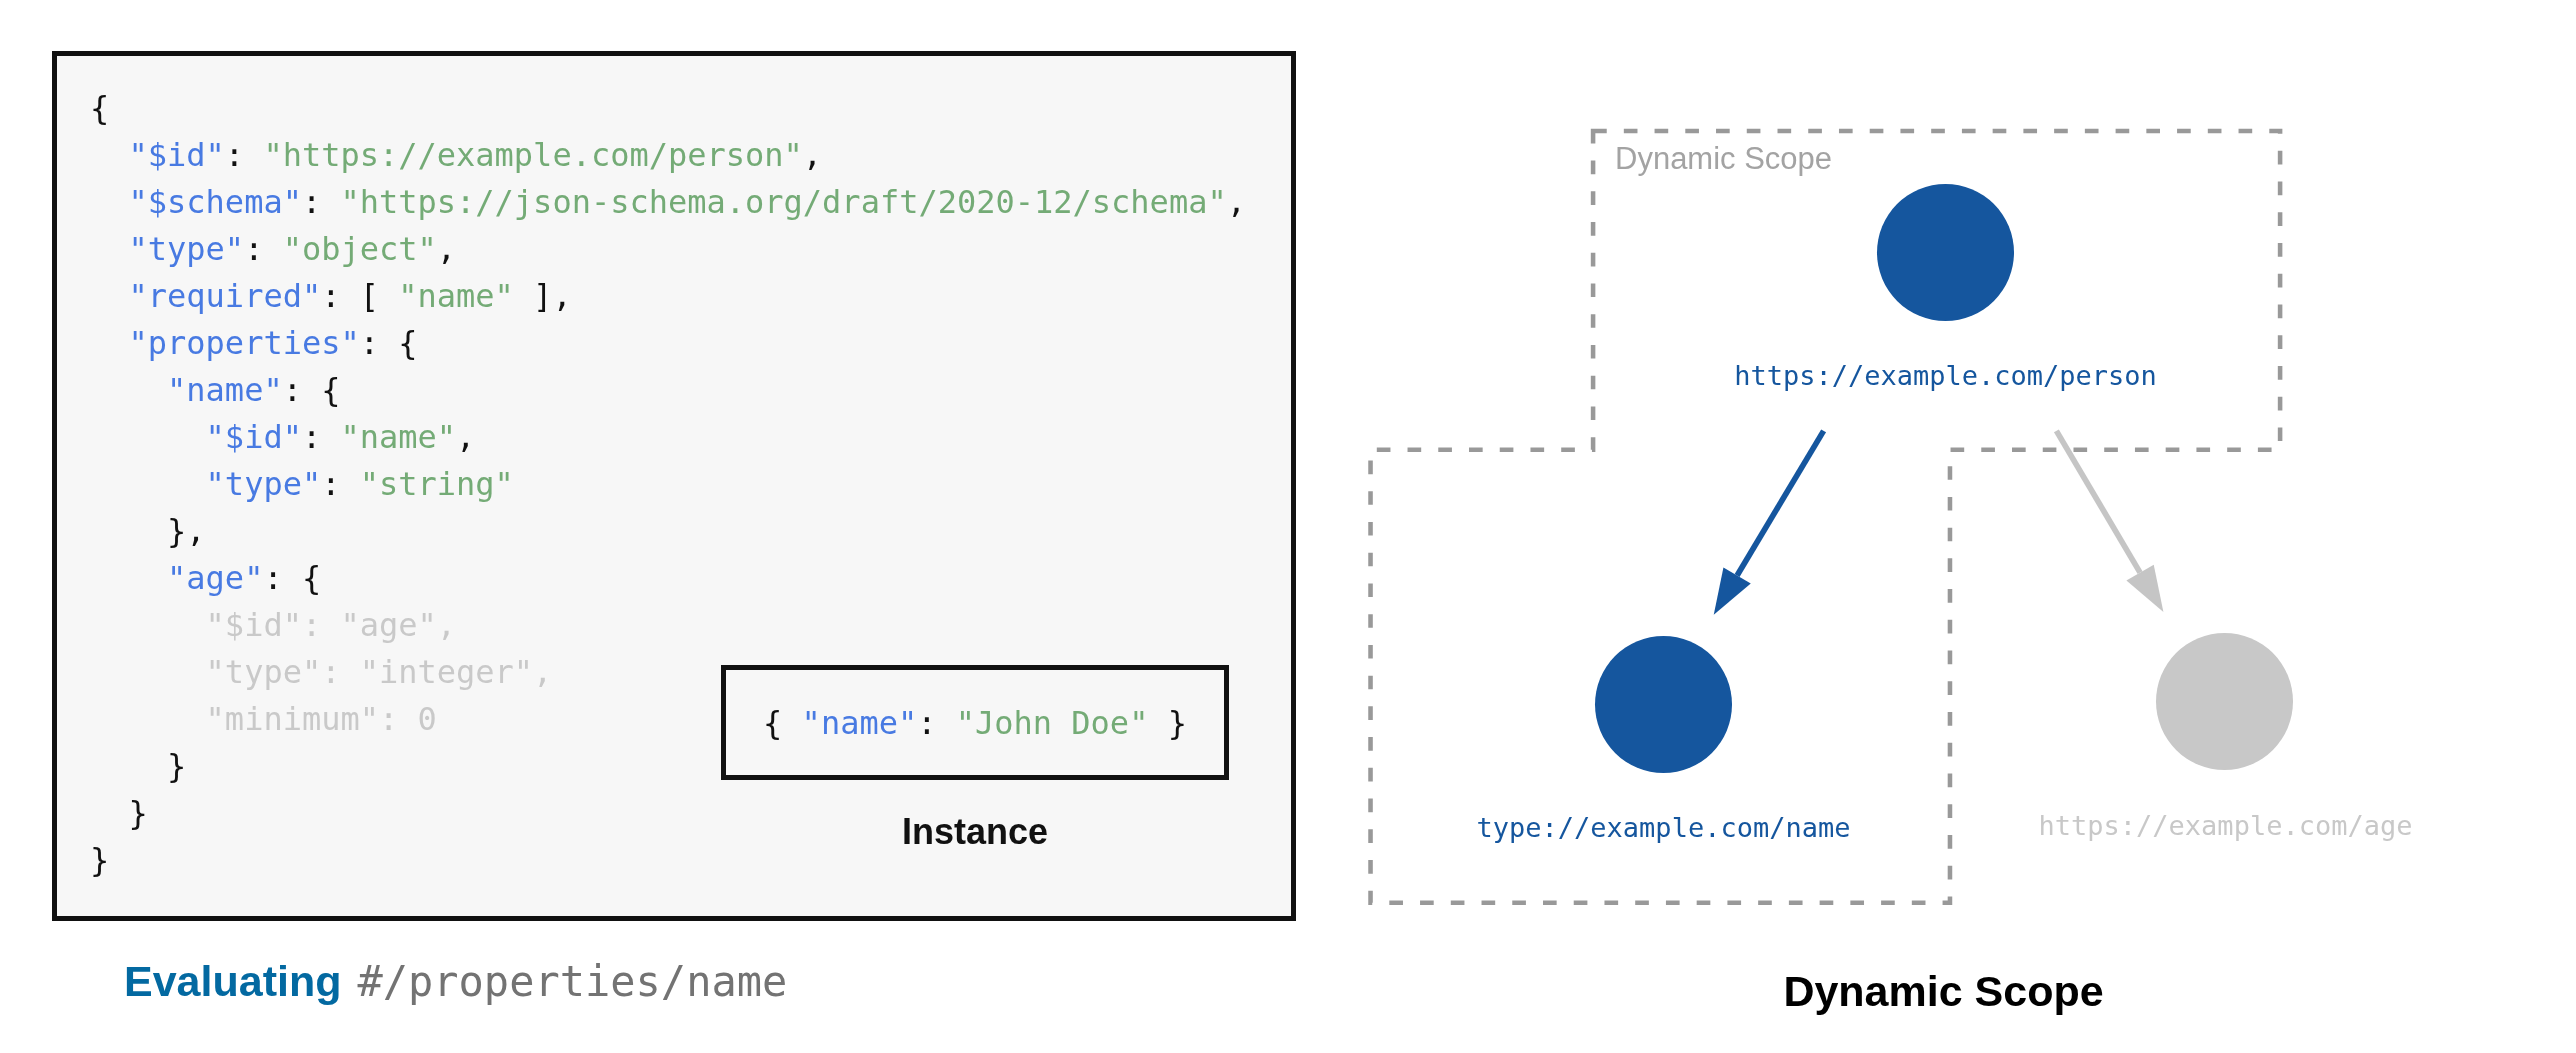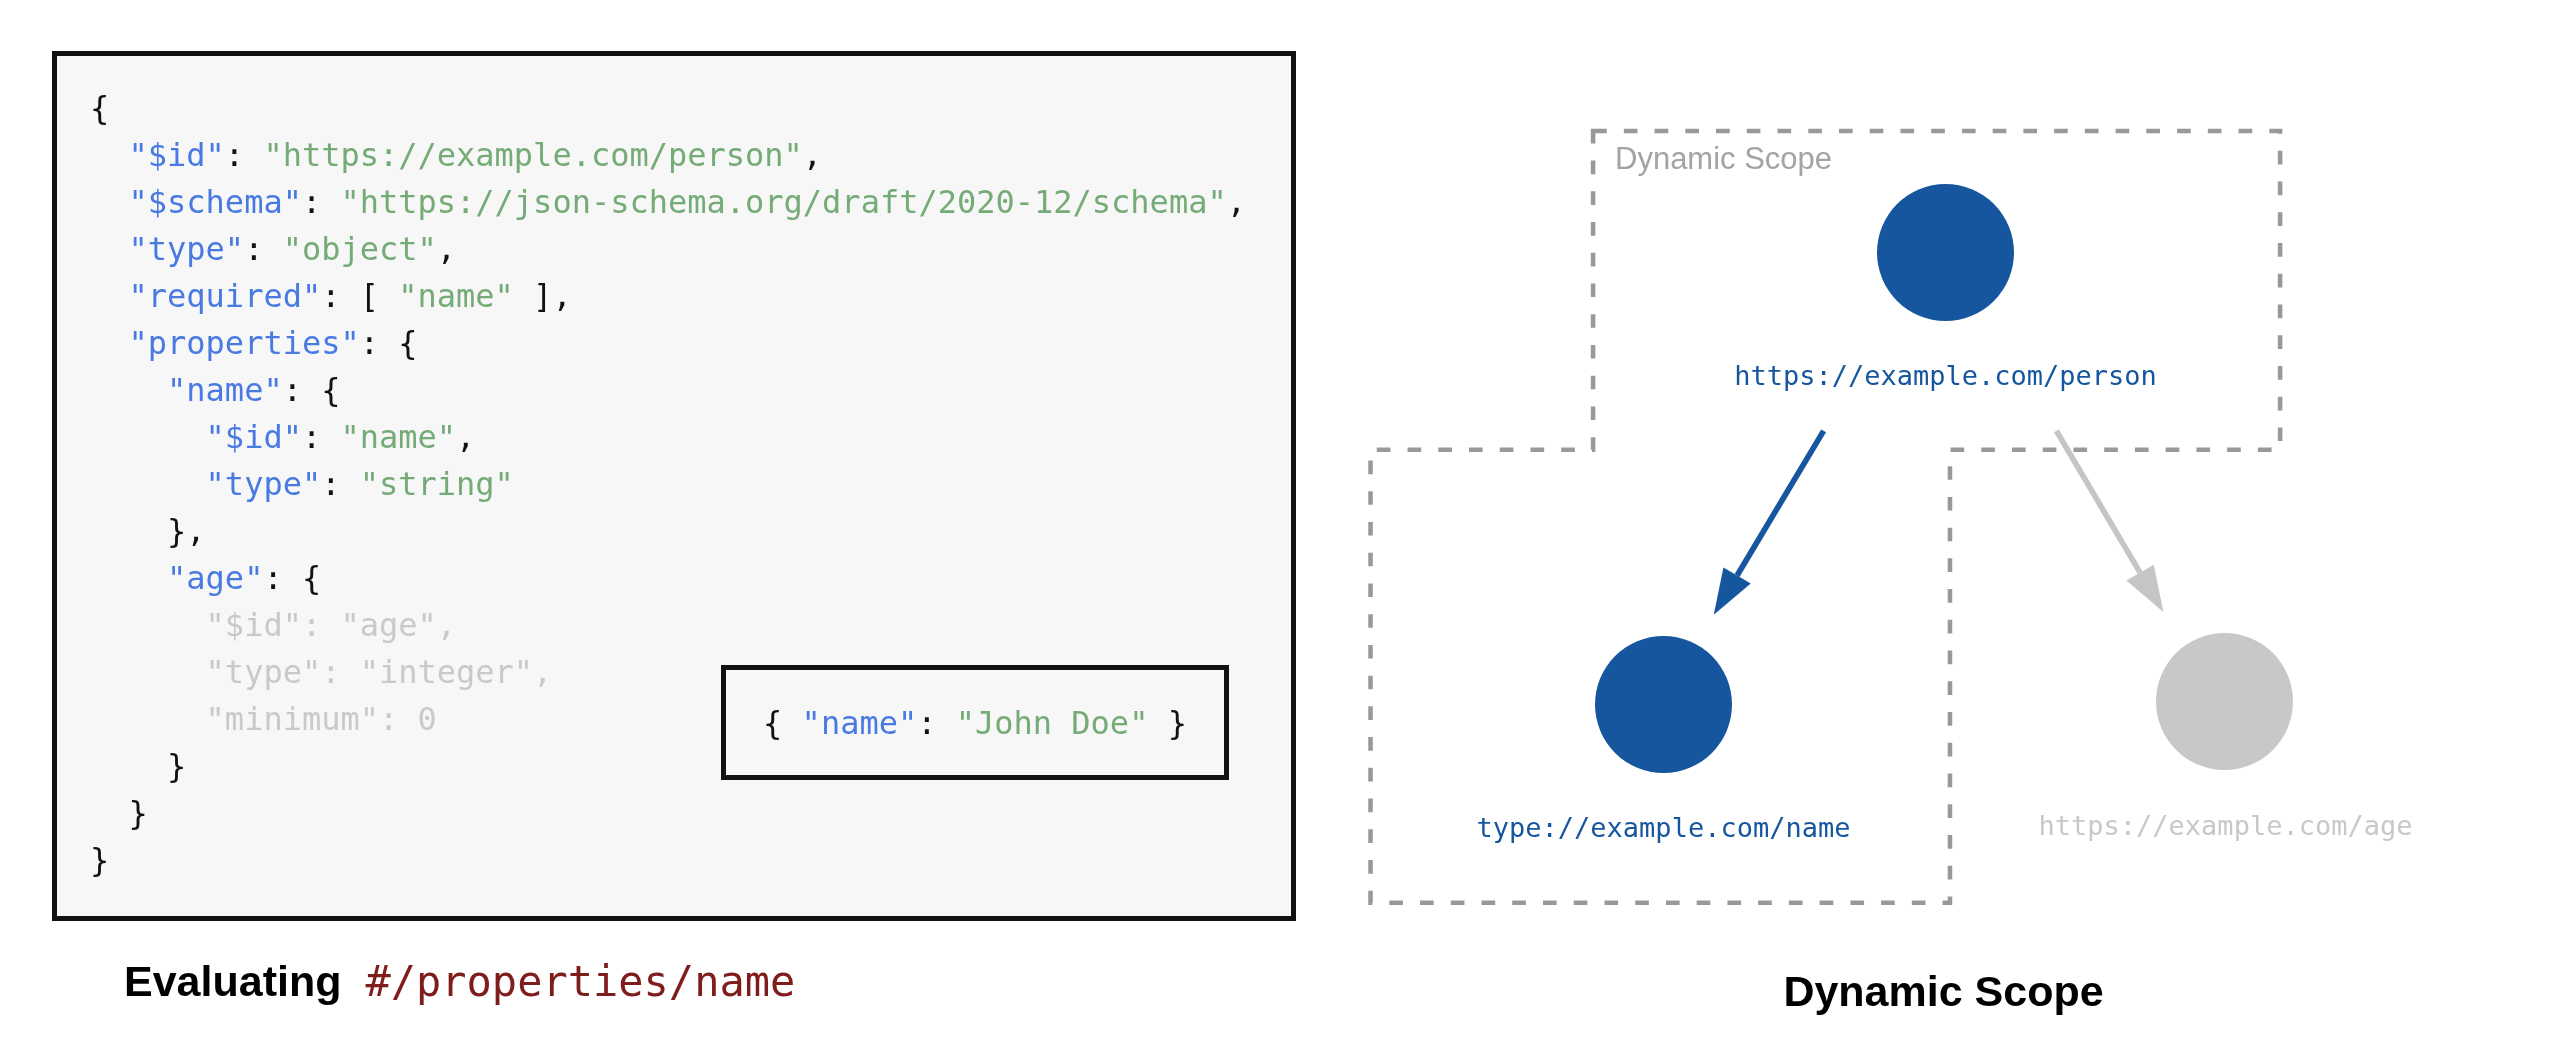--- a/index.html
+++ b/index.html
@@ -48,24 +48,24 @@
   }
   .instance-label{
     position:absolute;left:804px;top:811px;width:342px;
     text-align:center;
     font-weight:bold;font-size:36px;color:var(--ink);
   }
   .left-caption{
     position:absolute;left:124px;top:957px;
     display:flex;align-items:baseline;
   }
-  .cap-bold{font-weight:bold;font-size:43px;color:#000000;}
+  .cap-bold{font-weight:bold;font-size:43px;color:#0369a1;}
   .cap-mono{
     font-family:"DejaVu Sans Mono","Liberation Mono",monospace;
-    font-size:42px;color:#7f1d1d;margin-left:24px;
+    font-size:42px;color:#737373;margin-left:16px;
   }
   
   svg.overlay{position:absolute;left:0;top:0;width:2576px;height:1053px;pointer-events:none;}
   .scope-outline{fill:none;stroke:var(--dash);stroke-width:8;stroke-dasharray:24 30;}
   .arrow-blue{stroke:var(--navy);stroke-width:10;}
   .arrow-blue-head{fill:var(--navy);}
   .arrow-gray{stroke:var(--muted);stroke-width:10;}
   .arrow-gray-head{fill:var(--muted);}
   .scope-label{
     position:absolute;left:1615px;top:141px;
@@ -98,20 +98,21 @@
 
 <div class="canvas">
 
   <div class="code-box">
     <pre class="code" id="schema-code"><div><span class="tok-p">{</span></div><div><span class="tok-p">  </span><span class="tok-k">"$id"</span><span class="tok-p">: </span><span class="tok-s">"https://example.com/person"</span><span class="tok-p">,</span></div><div><span class="tok-p">  </span><span class="tok-k">"$schema"</span><span class="tok-p">: </span><span class="tok-s">"https://json-schema.org/draft/2020-12/schema"</span><span class="tok-p">,</span></div><div><span class="tok-p">  </span><span class="tok-k">"type"</span><span class="tok-p">: </span><span class="tok-s">"object"</span><span class="tok-p">,</span></div><div><span class="tok-p">  </span><span class="tok-k">"required"</span><span class="tok-p">: [ </span><span class="tok-s">"name"</span><span class="tok-p"> ],</span></div><div><span class="tok-p">  </span><span class="tok-k">"properties"</span><span class="tok-p">: {</span></div><div><span class="tok-p">    </span><span class="tok-k">"name"</span><span class="tok-p">: {</span></div><div><span class="tok-p">      </span><span class="tok-k">"$id"</span><span class="tok-p">: </span><span class="tok-s">"name"</span><span class="tok-p">,</span></div><div><span class="tok-p">      </span><span class="tok-k">"type"</span><span class="tok-p">: </span><span class="tok-s">"string"</span></div><div><span class="tok-p">    },</span></div><div><span class="tok-p">    </span><span class="tok-k">"age"</span><span class="tok-p">: {</span></div><div><span class="tok-f">      "$id": "age",</span></div><div><span class="tok-f">      "type": "integer",</span></div><div><span class="tok-f">      "minimum": 0</span></div><div><span class="tok-p">    }</span></div><div><span class="tok-p">  }</span></div><div><span class="tok-p">}</span></div></pre>
   </div>
 
   <div class="instance-box">
     <span id="instance-code"><span class="tok-p">{ </span><span class="tok-k">"name"</span><span class="tok-p">: </span><span class="tok-s">"John Doe"</span><span class="tok-p"> }</span></span>
   </div>
+  <div class="instance-label">Instance</div>
 
   <div class="left-caption">
     <span class="cap-bold">Evaluating</span>
     <span class="cap-mono">#/properties/name</span>
   </div>
 
   <svg class="overlay" viewBox="0 0 4524 1850">
     <polygon class="scope-outline" points="2798,230 4005,230 4005,790 3425,790 3425,1586 2407,1586 2407,790 2798,790"></polygon>
     <line class="arrow-blue" x1="3203" y1="757" x2="3051" y2="1011"></line>
     <polygon class="arrow-blue-head" points="3010,1080 3027,997 3075,1025"></polygon>

